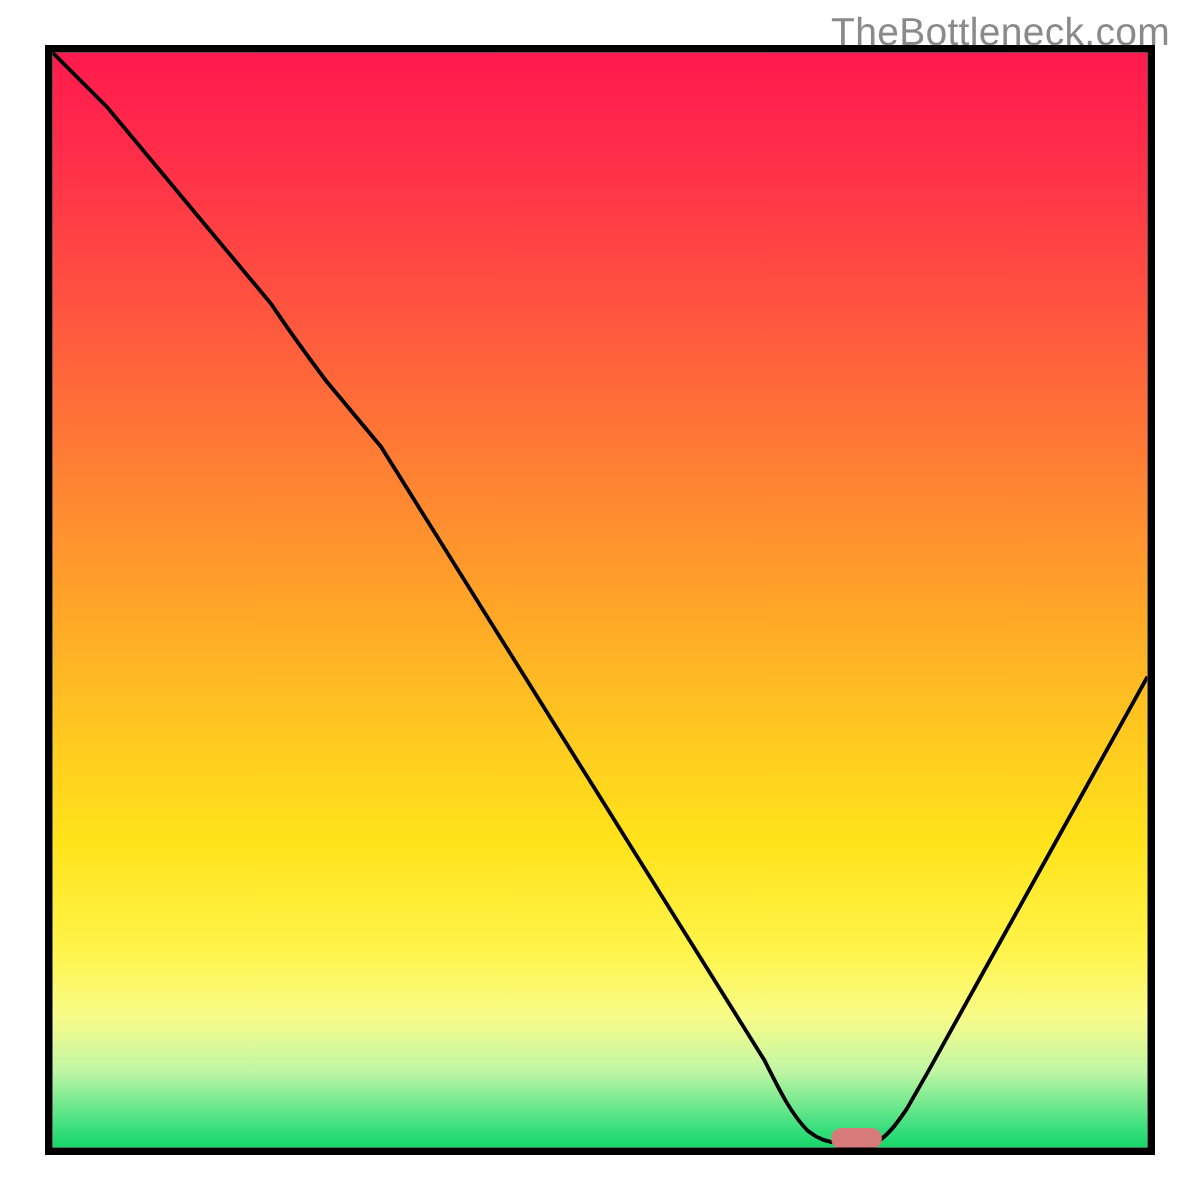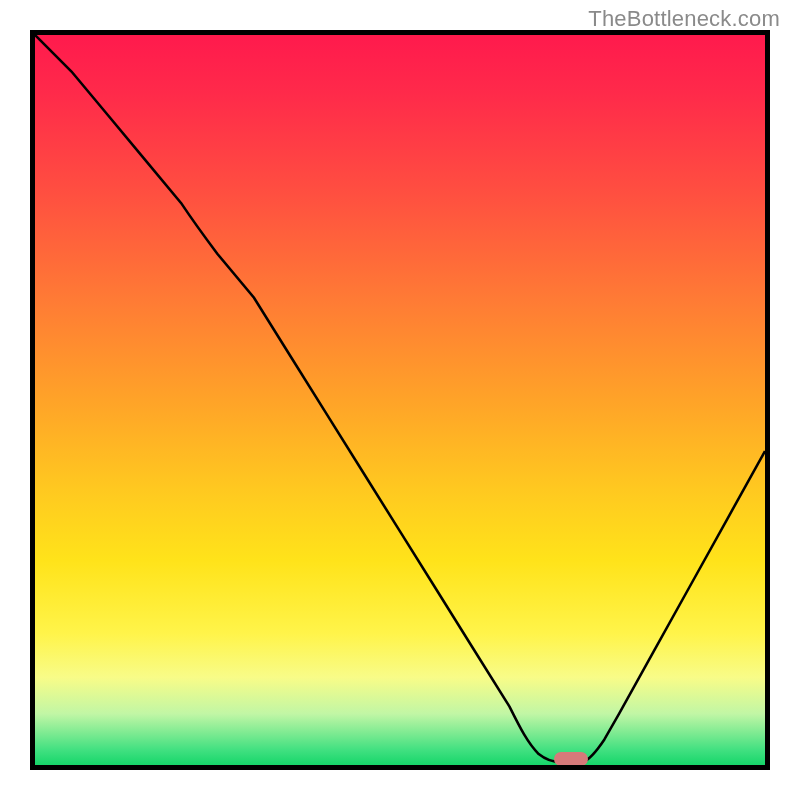--- a/index.html
+++ b/index.html
@@ -32,21 +32,21 @@
   .marker {
     position: absolute;
     width: 34px; height: 14px;
     background: #d67a7a;
     border-radius: 7px;
   }
   .attribution {
     position: absolute;
     top: 6px; right: 20px;
     font-family: Arial, Helvetica, sans-serif;
-    font-size: 22px;
+    font-size: 26px;
     color: #8a8a8a;
     letter-spacing: 0.2px;
   }
 </style>
 </head>
 <body>
 
 <div class="wrap">
   <div class="attribution">TheBottleneck.com</div>
 

